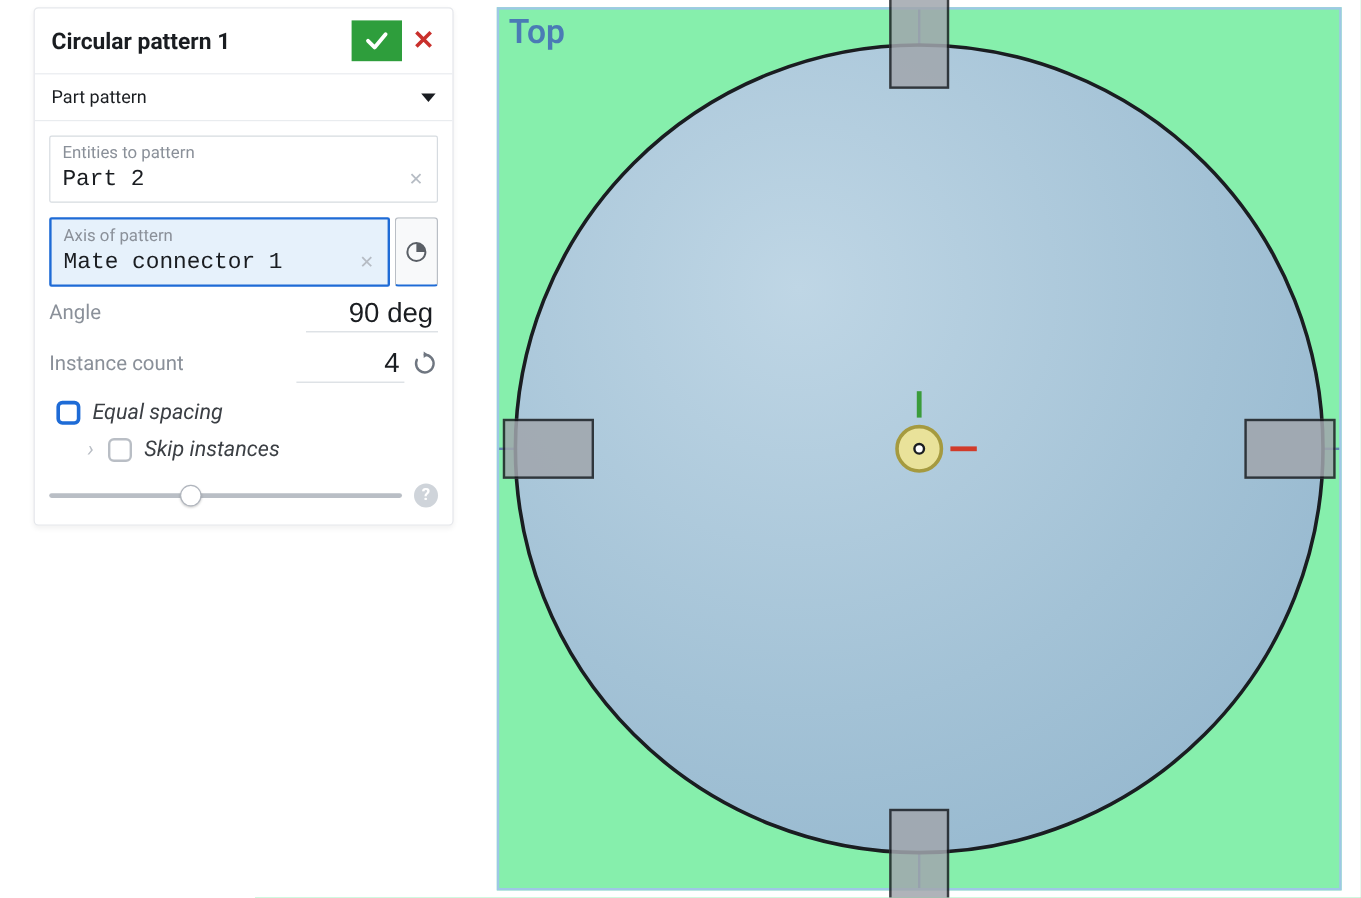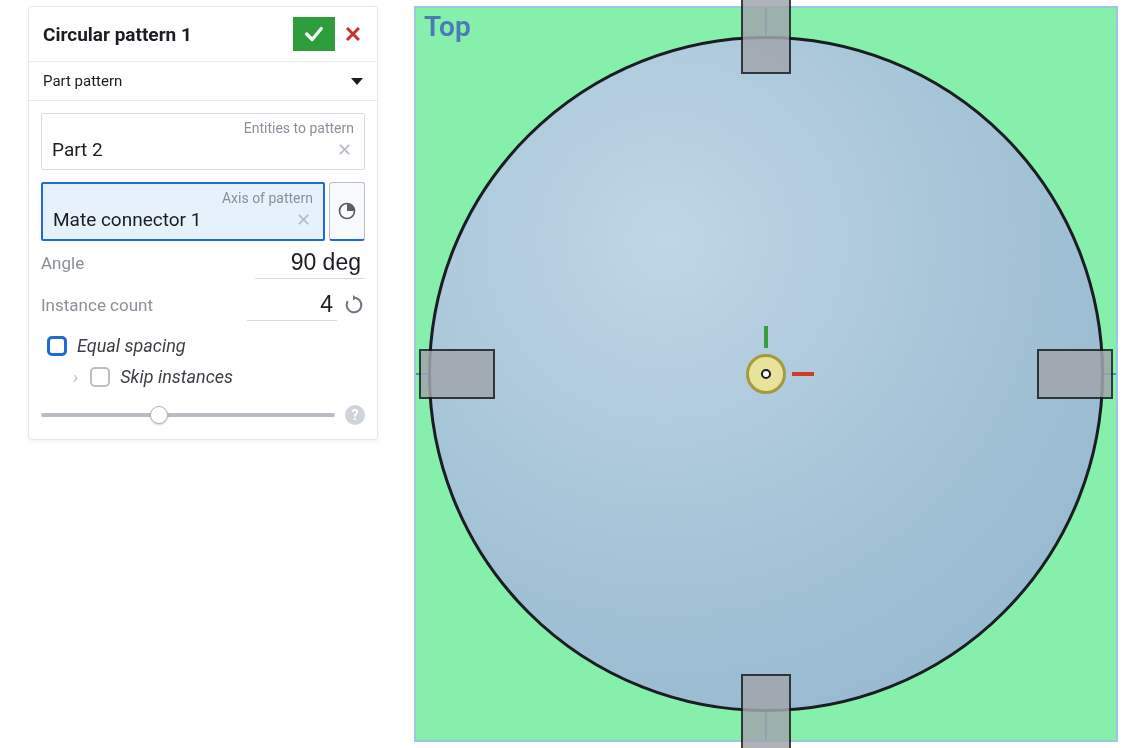--- a/index.html
+++ b/index.html
@@ -88,28 +88,28 @@
     border: 1px solid #d6dbe0;
     border-radius: 2px;
     padding: 6px 10px 8px;
     margin-bottom: 12px;
     position: relative;
   }
   .field-caption {
     font-size: 14px;
     color: #8a9099;
     margin-bottom: 2px;
-    text-align: right;
   }
   .field-value {
     font-size: 19px;
     color: #1a1d21;
     display: flex;
     align-items: center;
     justify-content: space-between;
+    font-family: Liberation Mono, monospace;
   }
   .clear-x {
     color: #b6bcc4;
     font-size: 18px;
     cursor: pointer;
     padding: 0 2px;
   }
 
   .axis-row { display: flex; align-items: stretch; gap: 4px; }
   .axis-box {

